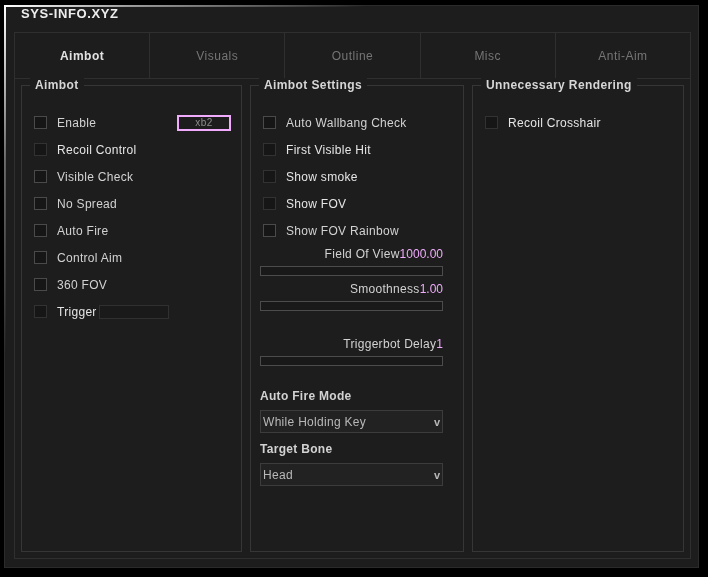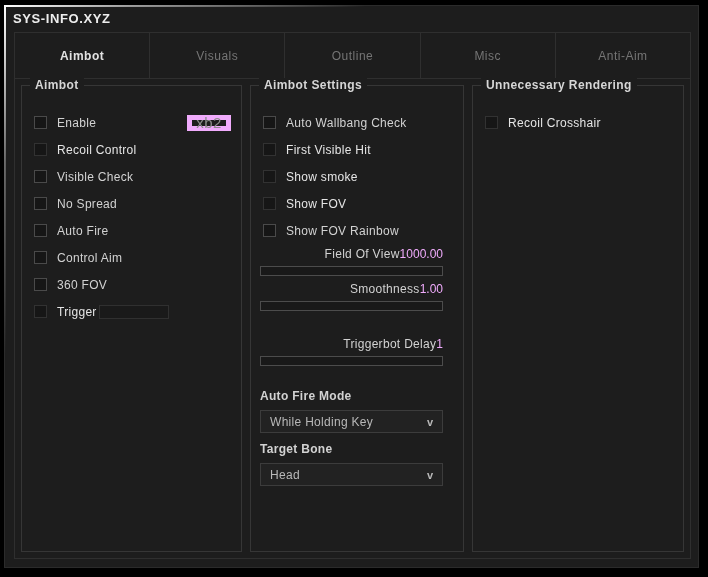--- a/index.html
+++ b/index.html
@@ -8,21 +8,21 @@
   .window {
     position:absolute; left:4px; top:5px; width:695px; height:563px;
     background:#1d1d1d; border:1px solid #2b2b2b;
   }
   
   .window::before { content:""; position:absolute; top:-1px; left:-1px; right:-1px; height:2px;
     background:linear-gradient(to right,#ffffff 0%,rgba(255,255,255,.55) 18%,rgba(255,255,255,0) 52%); }
   .window::after { content:""; position:absolute; top:-1px; left:-1px; bottom:-1px; width:2px;
     background:linear-gradient(to bottom,#ffffff 0%,rgba(255,255,255,.30) 28%,rgba(255,255,255,0) 62%); }
 
-  .titlebar { height:24px; display:flex; align-items:center; padding-left:8px; }
+  .titlebar { height:24px; display:flex; padding-left:16px; }
   .title { color:#ededed; font-size:13px; font-weight:bold; letter-spacing:.6px; }
 
   .main { position:absolute; left:9px; right:7px; top:26px; bottom:8px;
           border:1px solid #2f2f2f; display:flex; flex-direction:column; }
 
   .tabrow { display:flex; height:46px; border-bottom:1px solid #2f2f2f; flex:0 0 auto; }
   .tab { flex:1 1 0; display:flex; align-items:center; justify-content:center;
          color:#757575; font-size:12px; letter-spacing:.5px; border-right:1px solid #2f2f2f;
          cursor:default; }
   .tab:last-child { border-right:none; }
@@ -37,35 +37,35 @@
   .legend { position:absolute; top:-8px; left:8px; background:#1d1d1d; padding:0 5px;
             color:#d6d6d6; font-size:12px; font-weight:bold; letter-spacing:.4px; }
 
   .cbrow { display:flex; align-items:center; height:21px; padding:0 10px 0 12px; margin-top:6px; }
   .cbstack { margin-top:8px; }
   .cb { width:13px; height:13px; border:1px solid #4a4a4a; background:#161616; flex:0 0 auto; }
   .cbrow.dim .cb { border-color:#323232; }
   .cblabel { margin-left:10px; color:#d2d2d2; font-size:12px; letter-spacing:.3px; white-space:nowrap; }
   .cbrow.dim .cblabel { color:#e5e5e5; }
   .spacer { flex:1 1 auto; }
-  .keybind { width:44px; height:16px; border:5px solid #f0abfc; color:#8c8c8c; font-size:15px;
+  .keybind { width:54px; height:16px; border:2px solid #f0abfc; color:#8c8c8c; font-size:10px;
              display:flex; align-items:center; justify-content:center; letter-spacing:.5px; }
   .inline-input { width:70px; height:14px; border:1px solid #303030; background:#1a1a1a; margin-left:2px; }
 
   .sliders { padding:0 20px 0 9px; }
   .sl-labelrow { display:flex; justify-content:flex-end; align-items:baseline; margin-top:6px; }
   .sl-label { color:#d2d2d2; font-size:12px; letter-spacing:.3px; }
   .sl-value { color:#f0abfc; font-size:12px; }
   .sl-track { margin-top:5px; height:10px; border:1px solid #4c4c4c; background:#191919; }
   .gap20 { height:20px; }
   .gap14 { height:14px; }
 
   .dd-label { color:#d2d2d2; font-size:12px; font-weight:bold; letter-spacing:.3px; margin:9px 0 0 9px; }
   .dropdown { margin:7px 20px 0 9px; height:23px; border:1px solid #3c3c3c; background:#222222;
-              display:flex; align-items:center; justify-content:space-between; padding:0 9px; cursor:default; }
+              display:flex; align-items:center; justify-content:space-between; padding:0 2px; cursor:default; }
   .dd-value { color:#b8b8b8; font-size:12px; letter-spacing:.3px; }
   .dd-chevron { color:#b8b8b8; font-size:11px; font-weight:bold; }
 </style>
 </head>
 <body>
 
 <div class="window">
   <div class="titlebar">
     <span class="title">SYS-INFO.XYZ</span>
   </div>

